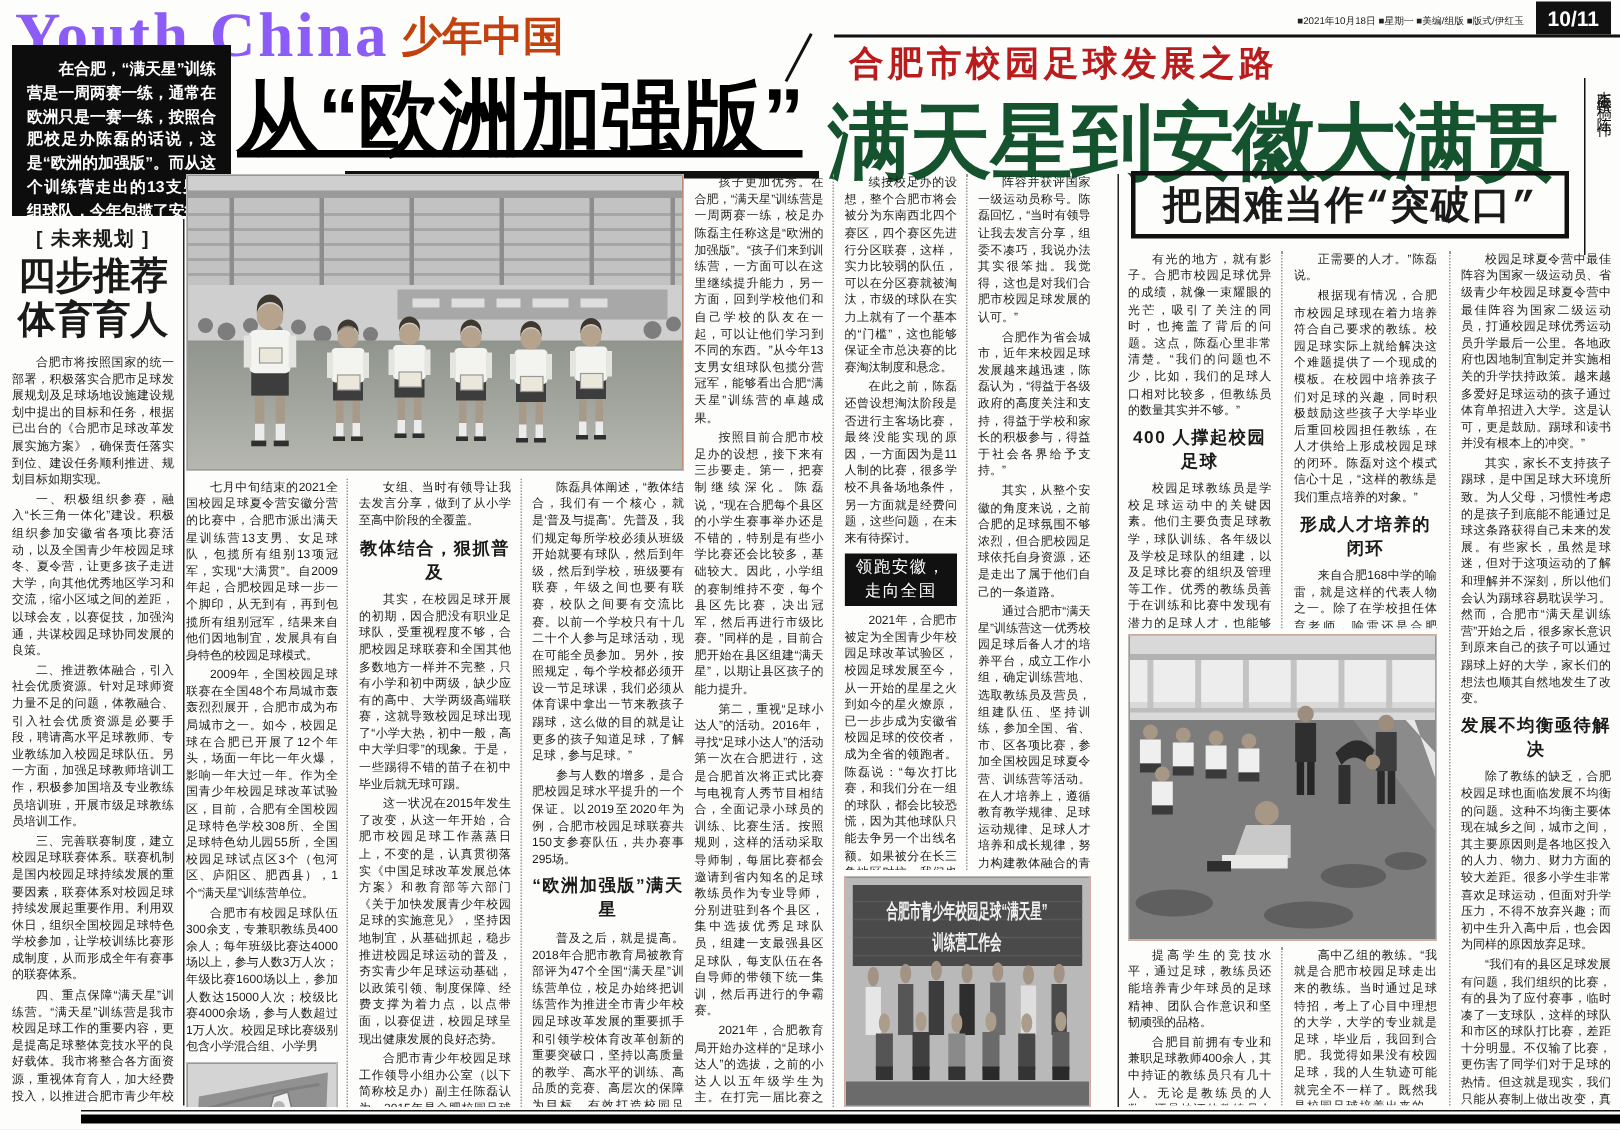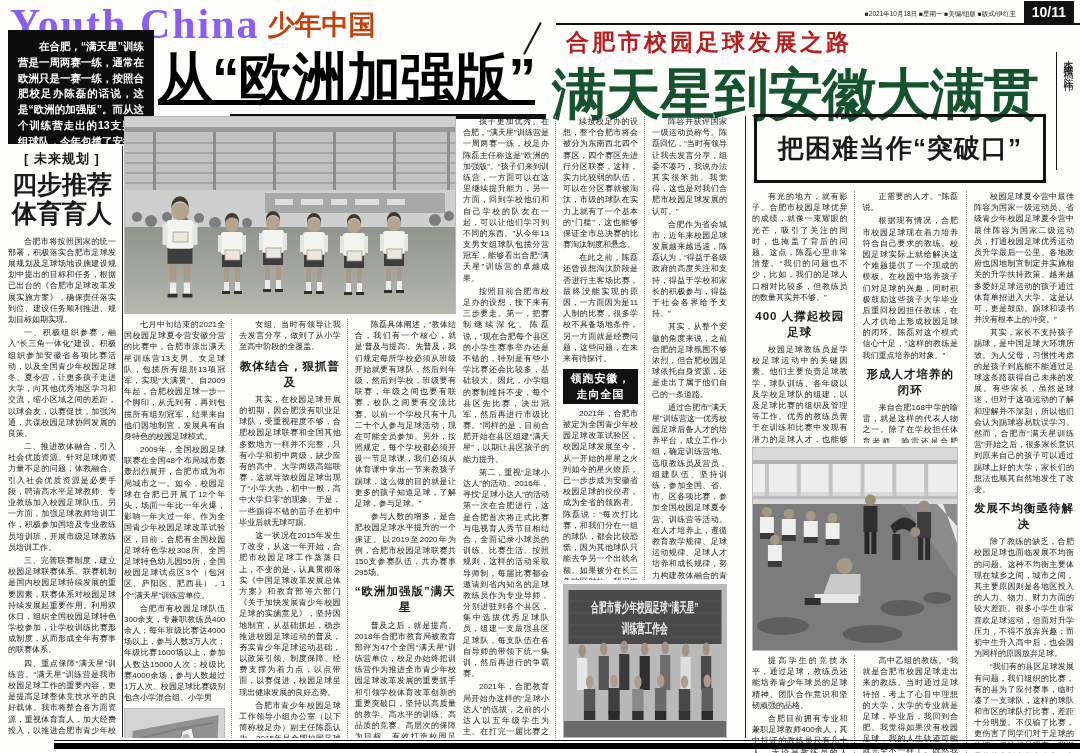--- a/index.html
+++ b/index.html
@@ -25,21 +25,21 @@
   .hl1-rule{position:absolute;left:230px;top:114px;width:316px;height:5px;background:#111;}
   .kicker{position:absolute;left:566px;top:27px;font-size:23px;font-weight:bold;letter-spacing:3px;
           color:#b91c1c;white-space:nowrap;}
   .hl2{position:absolute;left:552px;top:58px;font-size:55px;font-weight:900;letter-spacing:-1px;
        color:#14532d;white-space:nowrap;}
   .byline-vert{position:absolute;right:5px;top:52px;height:118px;writing-mode:vertical-rl;
                font-size:10px;letter-spacing:3px;border-left:1px solid #111;padding-left:4px;color:#111;}
   
   .para{margin:0 0 2px 0;text-indent:2em;text-align:justify;}
   .subhead{font-weight:900;font-size:11.5px;text-align:center;margin:5px 0 4px 0;letter-spacing:1px;}
-  .subhead-bar{background:#111;color:#fff;font-weight:700;font-size:11px;text-align:center;
+  .subhead-bar{background:#111;color:#fff;font-weight:400;font-size:11px;text-align:center;
                padding:2px 2px;margin:5px 0 4px 0;letter-spacing:1px;}
   .coltext{font-size:8px;line-height:1.4;overflow:hidden;}
   .dot-r{border-right:1px dotted #999;padding-right:6px;}
   
   .left-rail{position:absolute;left:8px;top:146px;width:108px;bottom:16px;overflow:hidden;
              border-right:1px solid #222;padding-right:6px;}
   .rail-bracket{font-size:13px;font-weight:bold;text-align:center;margin:4px 0 2px 0;letter-spacing:1px;}
   .rail-title{font-size:25px;font-weight:900;text-align:center;line-height:1.15;margin-bottom:8px;}
   
   .middle{position:absolute;left:124px;top:116px;width:622px;bottom:15px;display:flex;gap:7px;}
@@ -51,21 +51,21 @@
   .photo-flag{height:132px;margin-top:3px;flex:none;}
   .mid-right{flex:1;display:flex;gap:7px;border-right:1px solid #222;padding-right:18px;}
   .colD{width:86px;flex:none;overflow:hidden;}
   .ef-stack{flex:1;display:flex;flex-direction:column;}
   .ef-cols{flex:1;display:flex;gap:7px;overflow:hidden;}
   .colE,.colF{flex:1;overflow:hidden;}
   .photo-group{height:152px;margin-top:4px;flex:none;}
   
   .right-sec{position:absolute;left:752px;width:322px;top:112px;bottom:15px;}
   .rs-title{border:3px solid #111;margin:2px 28px 8px 2px;text-align:center;font-size:26px;
-            font-weight:900;padding:14px 0;letter-spacing:1px;}
+            font-weight:900;padding:2px 0;letter-spacing:1px;font-family:Liberation Mono, monospace;}
   .rs-body{display:flex;gap:8px;height:calc(100% - 56px);}
   .rs-left{flex:1;display:flex;flex-direction:column;min-width:0;align-items:flex-end;}
   .rs-top{height:252px;display:flex;gap:8px;overflow:hidden;flex:none;}
   .rs-top>div, .rs-bot>div{flex:1;overflow:hidden;}
   .photo-train{height:202px;margin:4px 0;flex:none;}
   .rs-bot{flex:1;display:flex;gap:8px;overflow:hidden;}
   .rs-colC{width:100px;flex:none;border-left:1px dotted #999;padding-left:7px;overflow:hidden;}
   
   .bottom-hairline{position:absolute;left:54px;right:0;bottom:12px;height:1px;background:#111;}
   .bottom-bar{position:absolute;left:54px;right:0;bottom:4px;height:6px;background:#000;}

